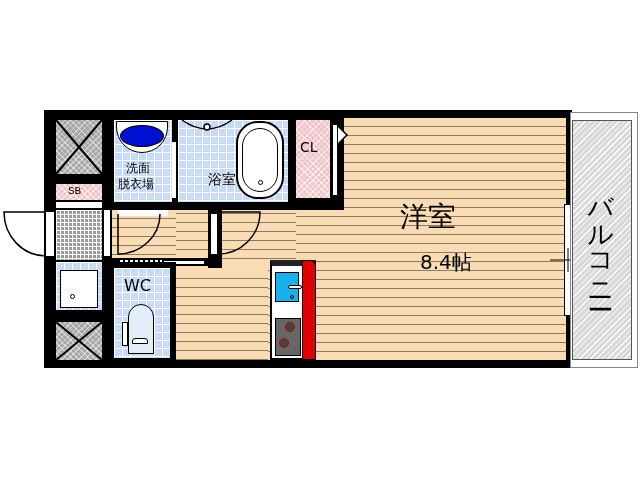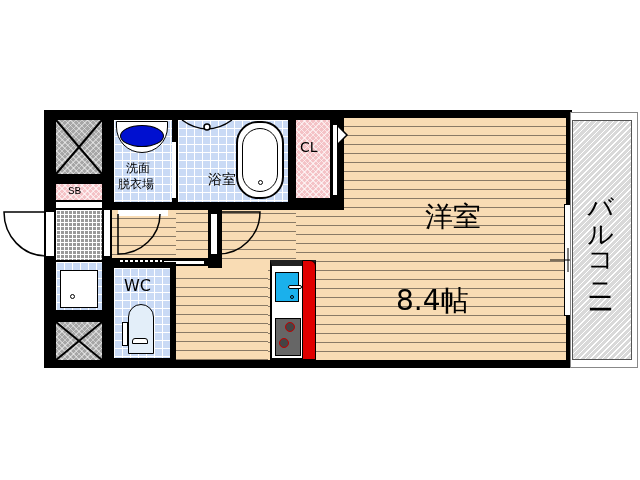--- a/index.html
+++ b/index.html
@@ -107,22 +107,22 @@
 
   <div class="abs" style="left:270px;top:260px;width:46px;height:100px;background:#fff;border:2px solid #000;border-top:6px solid #222;"></div>
   <div class="abs" style="left:302px;top:260px;width:14px;height:100px;background:#e00000;border-radius:0 6px 0 0;border:1px solid #000;"></div>
   <div class="abs" style="left:275px;top:272px;width:24px;height:30px;background:#1ab0ec;border:1.5px solid #000;"></div>
   <div class="abs" style="left:288px;top:285px;width:14px;height:4px;background:#fff;border:1px solid #000;border-radius:2px;"></div>
   <div class="abs" style="left:290px;top:295px;width:4px;height:4px;border:1.5px solid #000;border-radius:50%;"></div>
   <div class="abs" style="left:275px;top:318px;width:26px;height:38px;background:#666;border:1.5px solid #000;"></div>
   <div class="abs" style="left:285px;top:322px;width:10px;height:10px;border:1.5px solid #c00000;border-radius:50%;background:#444;"></div>
   <div class="abs" style="left:279px;top:338px;width:10px;height:10px;border:1.5px solid #c00000;border-radius:50%;background:#444;"></div>
 
-  <span class="label" style="left:400px;top:203px;font-size:28px;margin-left:25px;">洋室</span>
-  <span class="label" style="left:396px;top:252px;font-size:28px;margin-top:35px;">8.4帖</span>
+  <span class="label" style="left:400px;top:203px;font-size:28px;">洋室</span>
+  <span class="label" style="left:420px;top:252px;font-size:20px;">8.4帖</span>
 
   <div class="abs white" style="left:564px;top:204px;width:8px;height:112px;border:1px solid #000;"></div>
   <svg style="left:550px;top:248px;" width="34" height="24">
       <line x1="0" y1="12" x2="34" y2="12" stroke="#000" stroke-width="1"></line>
       <line x1="18" y1="0" x2="18" y2="24" stroke="#000" stroke-width="1"></line>
     </svg>
 
   <div class="abs" style="left:570px;top:112px;width:68px;height:256px;border:1px solid #888;background:#fff;"></div>
   <div class="abs balc" style="left:572px;top:120px;width:60px;height:240px;border:1px solid #555;"></div>
   <span class="label" style="left:588px;top:178px;font-size:26px;writing-mode:vertical-rl;">バルコニー</span>

